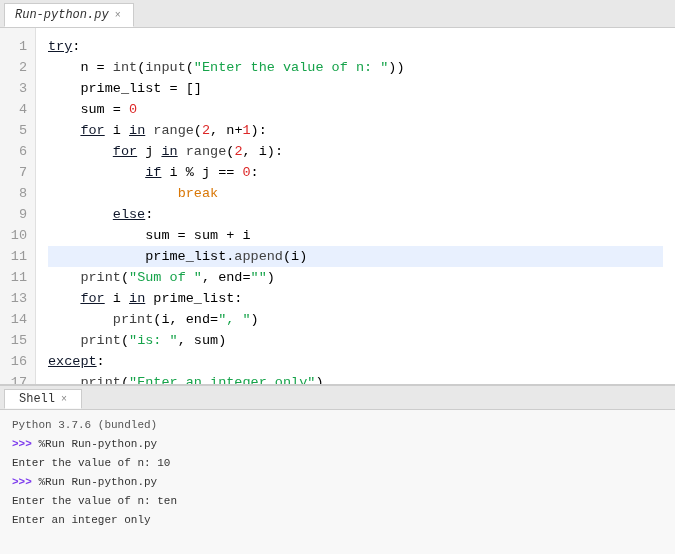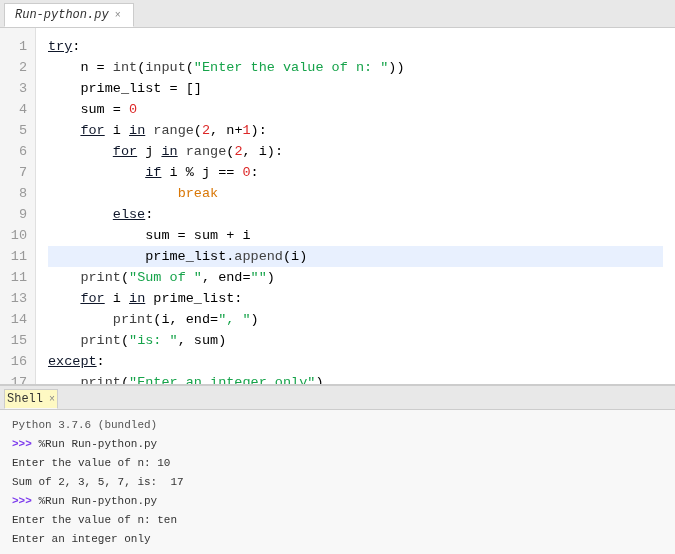--- a/index.html
+++ b/index.html
@@ -110,24 +110,24 @@
     .shell-tab-bar {
       background: #e8e8e8;
       border-bottom: 1px solid #ccc;
       display: flex;
       align-items: flex-end;
       height: 24px;
       padding-left: 4px;
     }
 
     .shell-tab {
-      background: #fef9c3;
+      background: #ffffff;
       border: 1px solid #ccc;
       border-bottom: 1px solid #f8f8f8;
-      padding: 2px 2px;
+      padding: 2px 14px;
       font-size: 12px;
       color: #333;
       cursor: pointer;
       height: 20px;
       display: flex;
       align-items: center;
     }
 
     .shell-content {
       padding: 6px 12px;
@@ -216,18 +216,17 @@
   <div class="shell-tab-bar">
     <div class="shell-tab">
       <span>Shell</span>
       <span style="margin-left:6px;font-size:10px;color:#888">×</span>
     </div>
   </div>
   <div class="shell-content" id="shell-content">
       <div class="shell-line shell-version">Python 3.7.6 (bundled)</div>
       <div class="shell-line"><span class="shell-prompt">&gt;&gt;&gt; </span><span class="shell-cmd">%Run Run-python.py</span></div>
       <div class="shell-line shell-output">Enter the value of n: 10</div>
-      <div class="shell-line shell-output">Sum of 2, 3, 5, 7, is:  17</div>
       <div class="shell-line"><span class="shell-prompt">&gt;&gt;&gt; </span><span class="shell-cmd">%Run Run-python.py</span></div>
       <div class="shell-line shell-output">Enter the value of n: ten</div>
       <div class="shell-line shell-output">Enter an integer only</div>
     </div>
 </div>
 
 </body></html>

